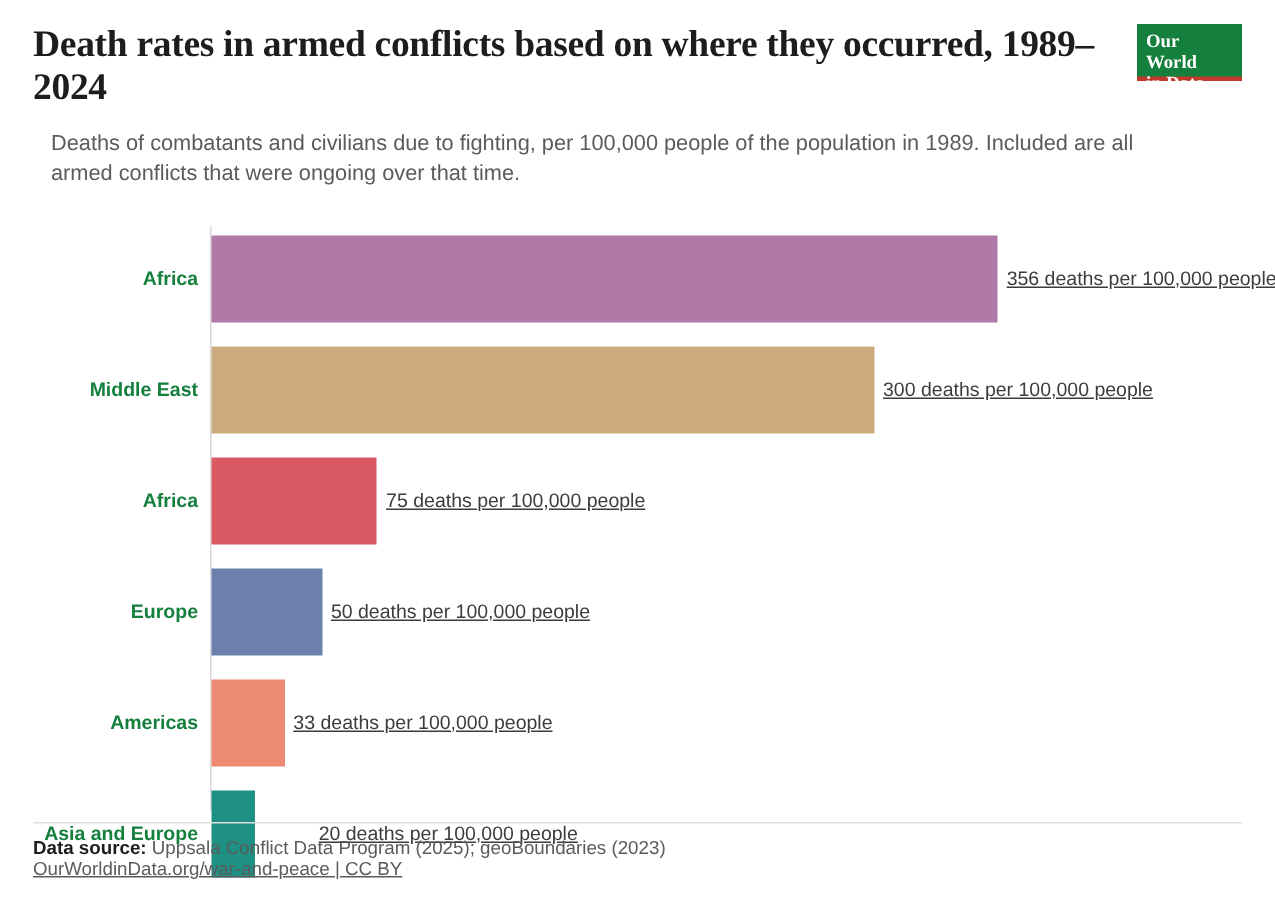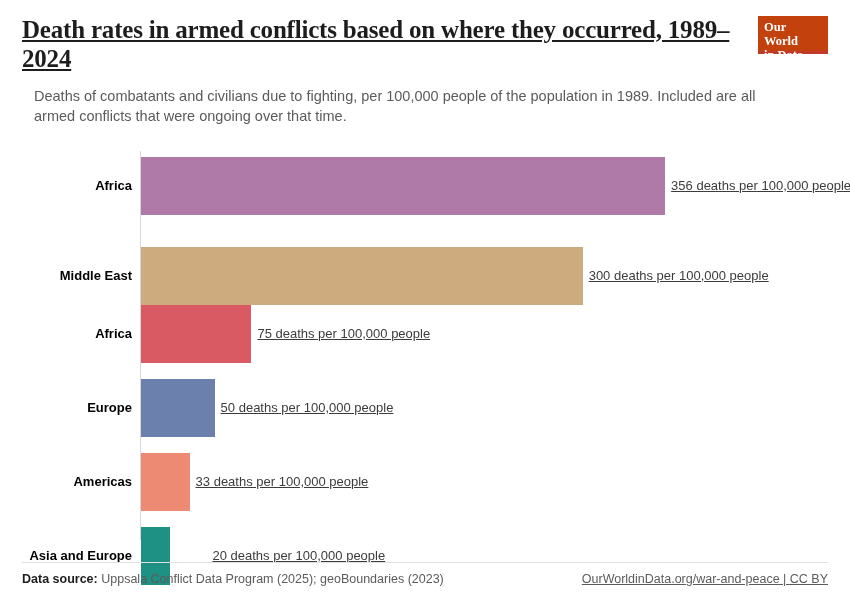--- a/index.html
+++ b/index.html
@@ -26,36 +26,35 @@
   }
   .title {
     font-family: "Liberation Serif", serif;
     font-size: 25px;
     font-weight: bold;
     letter-spacing: -0.2px;
     color: #1d1d1d;
     margin: 0 0 8px 0;
     line-height: 1.15;
     max-width: 740px;
-    text-decoration: underline;
   }
   .subtitle {
     font-size: 14.5px;
     line-height: 1.42;
     color: #5b5b5b;
     max-width: 730px;
     margin: 12px;
   }
   .owid-logo {
     position: absolute;
     top: 0px;
     right: 0px;
     width: 70px;
     height: 38px;
-    background: #c2410c;
+    background: #15803d;
     color: #ffffff;
     font-family: "Liberation Serif", serif;
     font-weight: bold;
     font-size: 12.5px;
     line-height: 1.12;
     padding: 4px 6px 0 6px;
     box-sizing: border-box;
     border-bottom: 3px solid #c0392b;
   }
   .chart-area {
@@ -81,21 +80,21 @@
     right: 0;
     height: 58px;
   }
   .bar-label {
     position: absolute;
     left: 0;
     width: 110px;
     text-align: right;
     font-size: 13px;
     font-weight: bold;
-    color: #000000;
+    color: #15803d;
     line-height: 58px;
     white-space: nowrap;
   }
   .bar {
     position: absolute;
     left: 119px;
     top: 0;
     height: 58px;
   }
   .bar-value {
@@ -111,20 +110,21 @@
     left: 22px;
     right: 22px;
     bottom: 14px;
     border-top: 1px solid #e0e0e0;
     padding-top: 9px;
     font-size: 12.5px;
     color: #5b5b5b;
     display: flex;
     justify-content: space-between;
     align-items: flex-start;
+    flex-direction: column;
   }
   .footer-left strong {
     color: #1d1d1d;
     font-weight: bold;
   }
   .footer-right {
     text-align: right;
     text-decoration: underline;
   }
 </style>
@@ -143,21 +143,21 @@
   </div>
 
   <div class="chart-area">
     <div class="plot" id="plot">
       <div class="axis-line"></div>
     <div class="bar-row" style="top: 8px;">
           <div class="bar-label">Africa</div>
           <div class="bar" style="width: 524.111px; background: rgb(176, 122, 168);"></div>
           <div class="bar-value" style="left: 649.111px;">356 deaths per 100,000 people</div>
         </div>
-        <div class="bar-row" style="top: 98px;">
+        <div class="bar-row" style="top: 82px;">
           <div class="bar-label">Middle East</div>
           <div class="bar" style="width: 441.667px; background: rgb(206, 171, 127);"></div>
           <div class="bar-value" style="left: 566.667px;">300 deaths per 100,000 people</div>
         </div>
         <div class="bar-row" style="top: 156px;">
           <div class="bar-label">Africa</div>
           <div class="bar" style="width: 110.417px; background: rgb(218, 90, 99);"></div>
           <div class="bar-value" style="left: 235.417px;">75 deaths per 100,000 people</div>
         </div>
         <div class="bar-row" style="top: 230px;">

